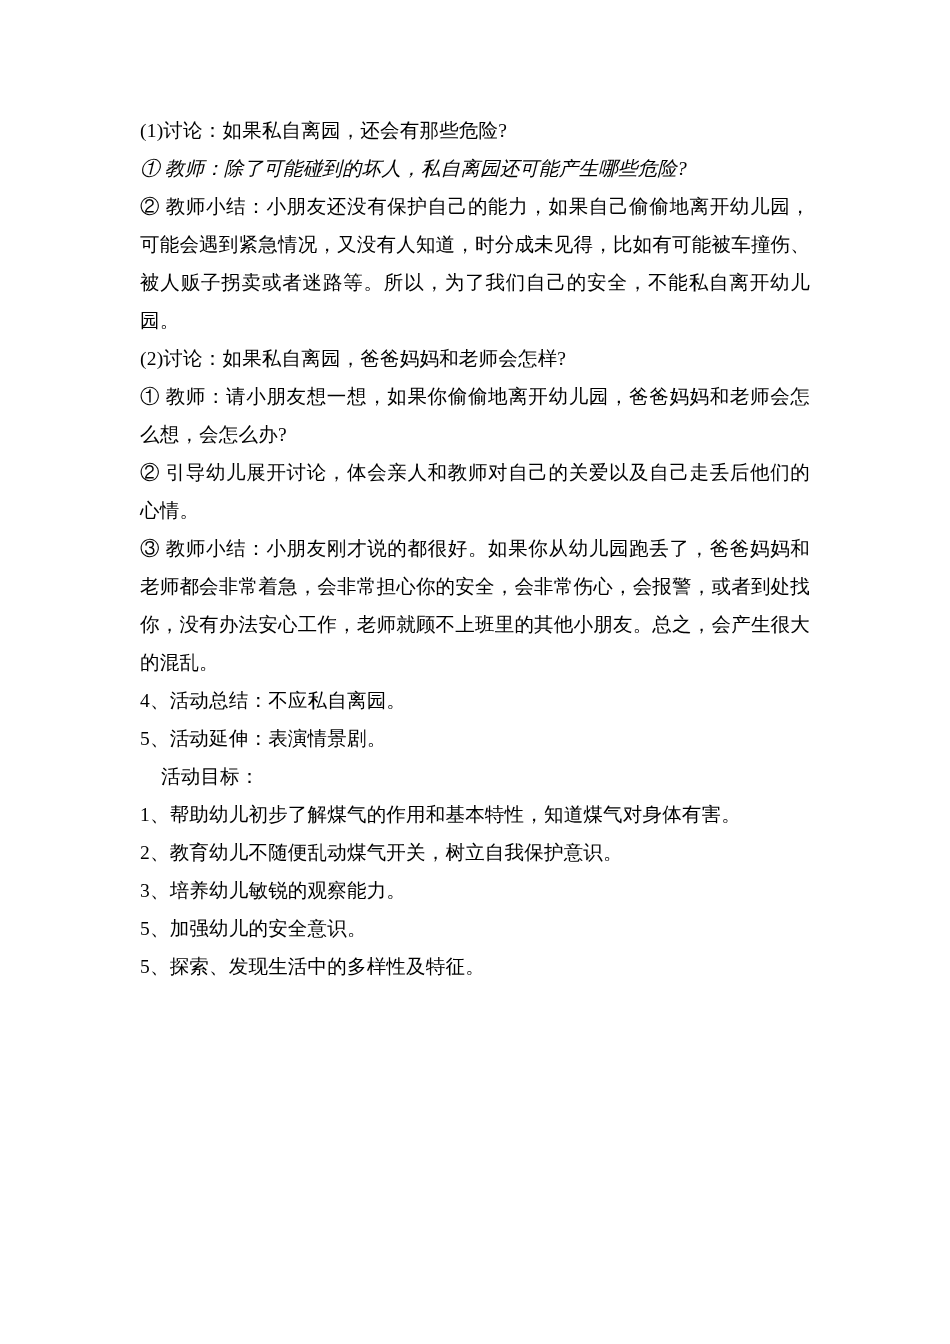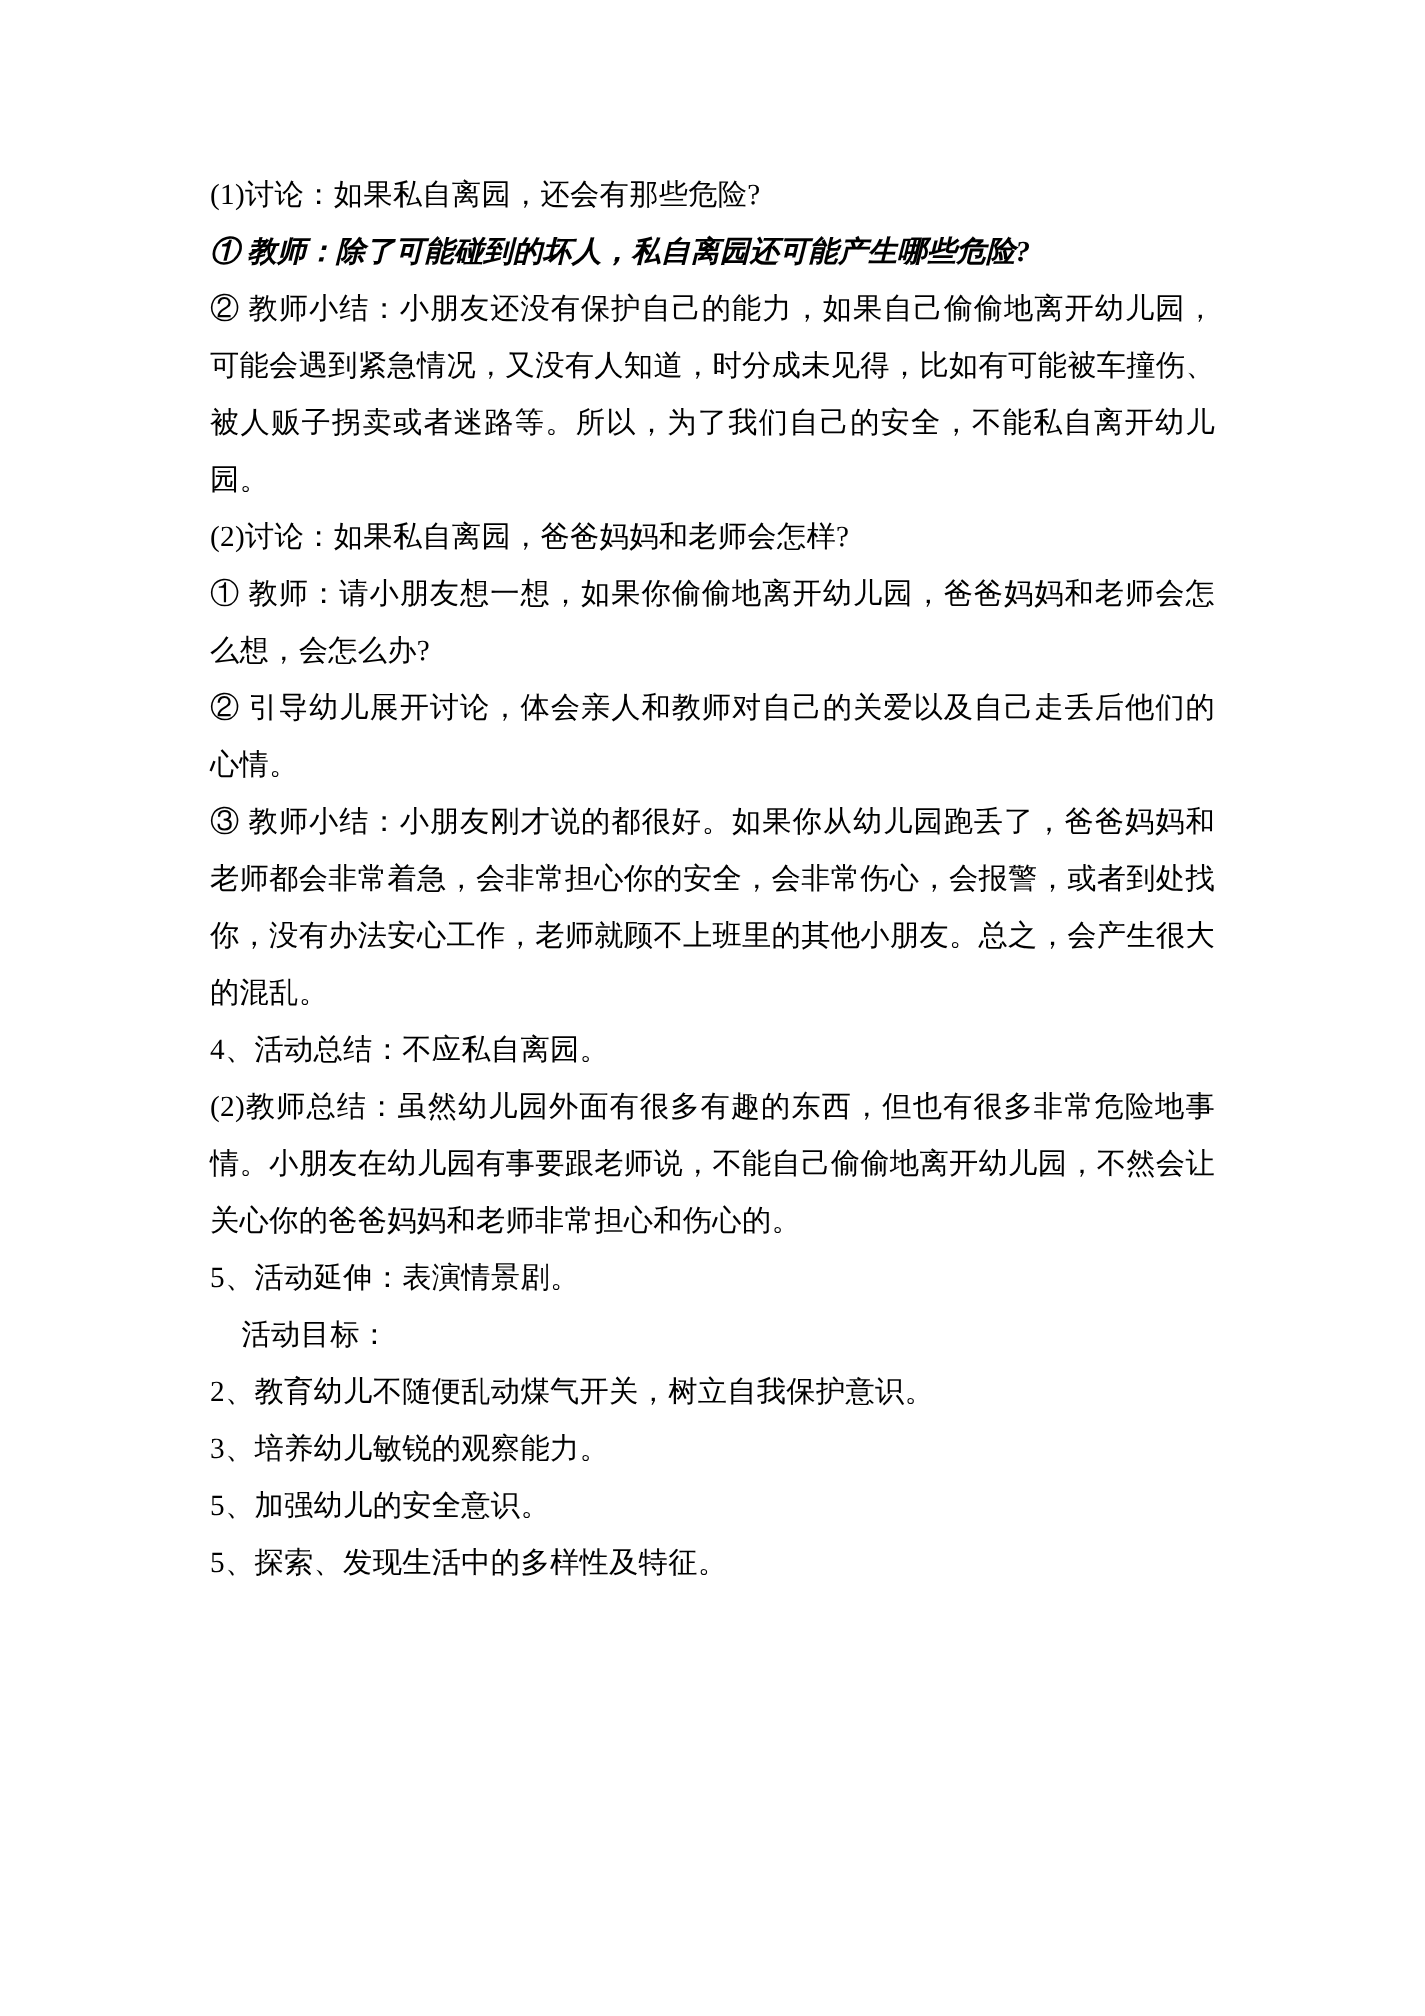--- a/index.html
+++ b/index.html
@@ -30,37 +30,36 @@
     text-align: justify;
     text-justify: inter-ideograph;
     margin: 0;
     letter-spacing: 0.2px;
   }
   .para.indent {
     text-indent: 21px;
   }
   .para.italic {
     font-style: italic;
-    font-weight: bold;
   }
 </style>
 </head>
 <body>
 
 <div class="page">
   <div class="doc-body">
     <p class="para">(1)讨论：如果私自离园，还会有那些危险?</p>
     <p class="para italic">① 教师：除了可能碰到的坏人，私自离园还可能产生哪些危险?</p>
     <p class="para">② 教师小结：小朋友还没有保护自己的能力，如果自己偷偷地离开幼儿园，可能会遇到紧急情况，又没有人知道，时分成未见得，比如有可能被车撞伤、被人贩子拐卖或者迷路等。所以，为了我们自己的安全，不能私自离开幼儿园。</p>
     <p class="para">(2)讨论：如果私自离园，爸爸妈妈和老师会怎样?</p>
     <p class="para">① 教师：请小朋友想一想，如果你偷偷地离开幼儿园，爸爸妈妈和老师会怎么想，会怎么办?</p>
     <p class="para">② 引导幼儿展开讨论，体会亲人和教师对自己的关爱以及自己走丢后他们的心情。</p>
     <p class="para">③ 教师小结：小朋友刚才说的都很好。如果你从幼儿园跑丢了，爸爸妈妈和老师都会非常着急，会非常担心你的安全，会非常伤心，会报警，或者到处找你，没有办法安心工作，老师就顾不上班里的其他小朋友。总之，会产生很大的混乱。</p>
     <p class="para">4、活动总结：不应私自离园。</p>
-    <p class="para">(2)教师总结：虽然幼儿园外面有很多有趣的东西，但也有很多非常危险地事情。小朋友在幼儿园有事要跟老师说，不能自己偷偷地离开幼儿园，不然会让关心你的爸爸妈妈和老师非常担心和伤心的。</p>
     <p class="para">5、活动延伸：表演情景剧。</p>
     <p class="para indent">活动目标：</p>
+    <p class="para">1、帮助幼儿初步了解煤气的作用和基本特性，知道煤气对身体有害。</p>
     <p class="para">2、教育幼儿不随便乱动煤气开关，树立自我保护意识。</p>
     <p class="para">3、培养幼儿敏锐的观察能力。</p>
     <p class="para">5、加强幼儿的安全意识。</p>
     <p class="para">5、探索、发现生活中的多样性及特征。</p>
   </div>
 </div>
 
 </body></html>

